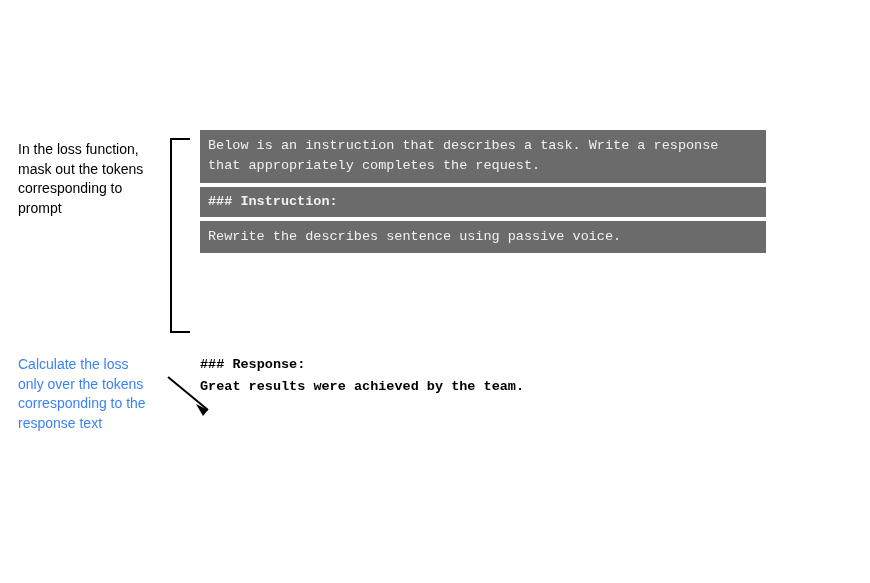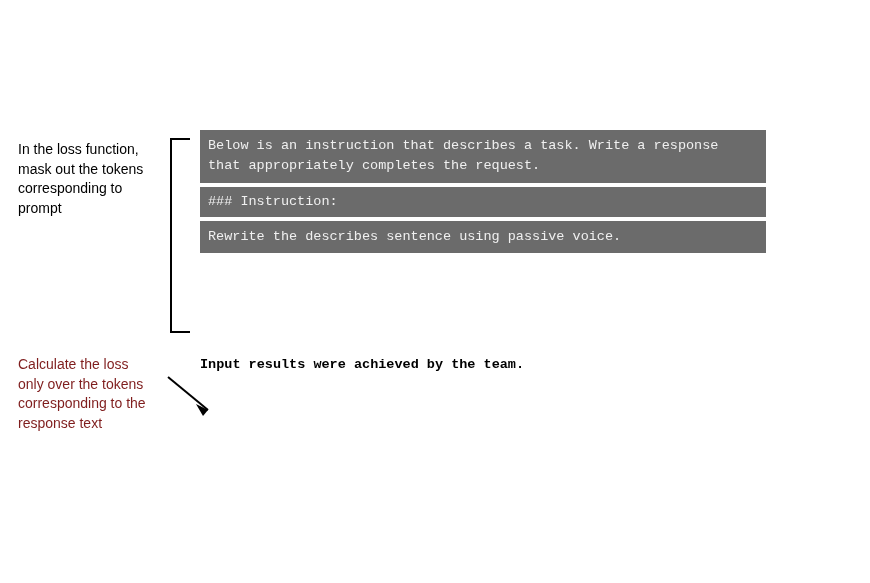--- a/index.html
+++ b/index.html
@@ -37,21 +37,21 @@
     }
 
     
     .annotation-response {
       position: absolute;
       left: 18px;
       top: 355px;
       width: 140px;
       font-size: 14px;
       line-height: 1.4;
-      color: #7f1d1d;
+      color: #3b82f6;
     }
 
     
     .bracket {
       position: absolute;
       left: 170px;
       top: 138px;
       width: 20px;
       height: 195px;
       border-left: 2.5px solid #000;
@@ -80,20 +80,21 @@
       word-break: break-word;
     }
 
     .highlighted-block-small {
       background: #6b6b6b;
       color: #f0f0f0;
       padding: 5px 8px;
       margin-bottom: 4px;
       display: block;
       white-space: pre-wrap;
+      font-weight: bold;
     }
 
     .response-area {
       position: absolute;
       left: 200px;
       top: 355px;
       width: 600px;
       font-family: 'Courier New', Courier, monospace;
       font-size: 13.5px;
       line-height: 1.5;
@@ -151,16 +152,17 @@
   </div>
 
   <div class="arrow-container">
     <svg class="arrow-svg" viewBox="0 0 55 50" xmlns="http://www.w3.org/2000/svg">
       <line x1="5" y1="5" x2="45" y2="38" stroke="#000" stroke-width="2"></line>
       <polygon points="45,38 33,32 40,44" fill="#000"></polygon>
     </svg>
   </div>
 
   <div class="response-area">
-    <span class="response-text">Input results were achieved by the team.</span>
+    <span class="response-label">### Response:</span>
+    <span class="response-text">Great results were achieved by the team.</span>
   </div>
 
 </div>
 
 </body></html>

